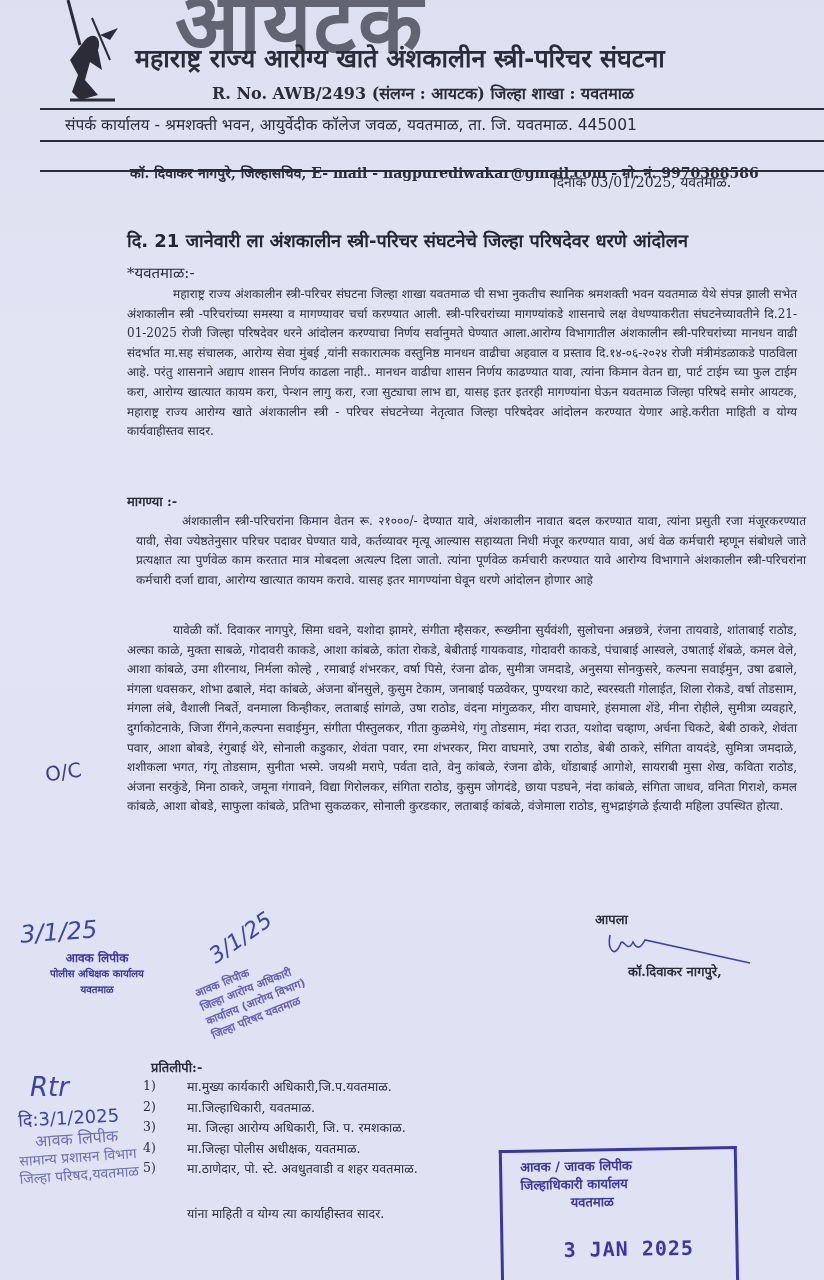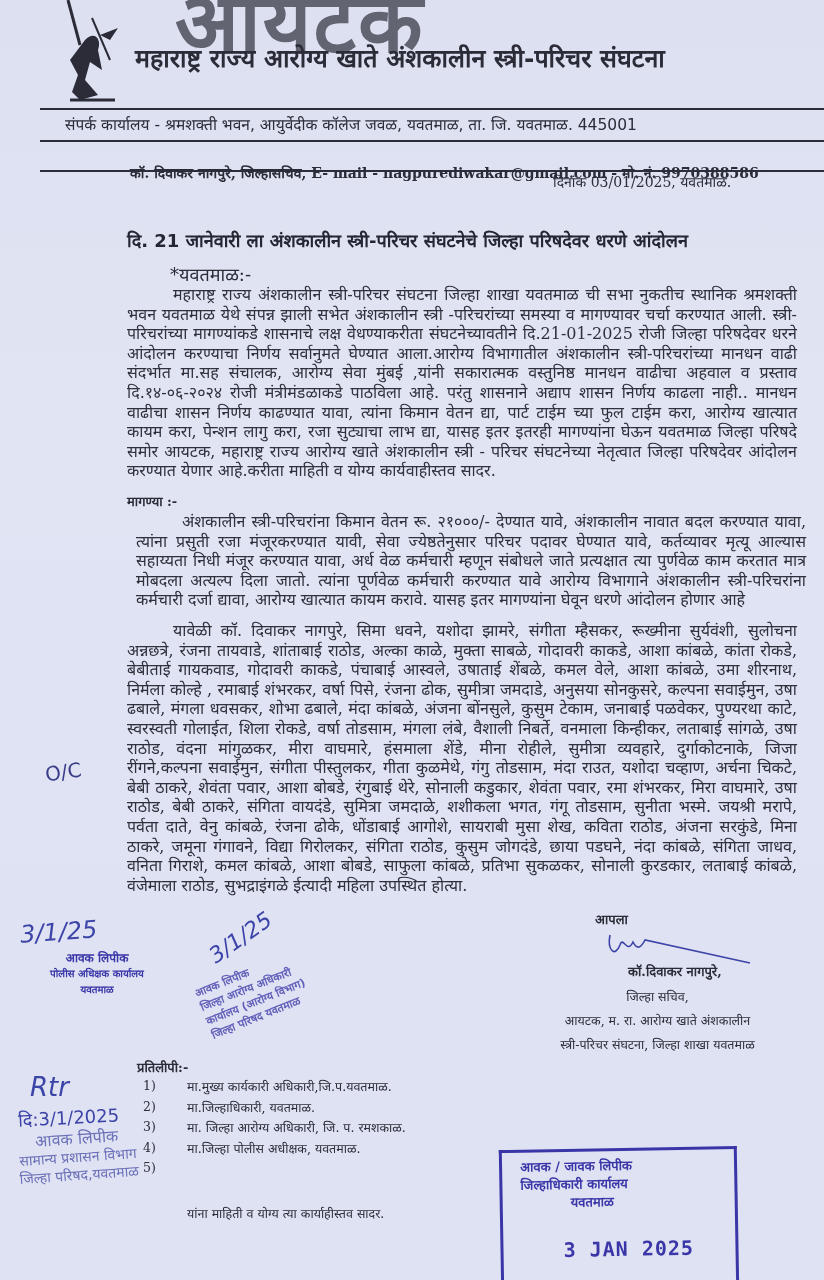--- a/index.html
+++ b/index.html
@@ -43,25 +43,25 @@
   .date {
     position:absolute; left:553px; top:172px;
     font-size:14px; color:#2b2c38; white-space:nowrap;
   }
   .title {
     position:absolute; left:127px; top:228px;
     font-family:"DejaVu Sans", sans-serif; font-size:18px; font-weight:bold;
     color:#252633; white-space:nowrap;
   }
   .place {
-    position:absolute; left:127px; top:262px; font-size:18px; color:#2b2c38;margin-left:43px;
+    position:absolute; left:127px; top:262px; font-size:15px; color:#2b2c38;
   }
   .body-text {
     position:absolute; left:127px; width:670px;
-    font-size:16px; line-height:19.6px; color:#2f303c;
+    font-size:12px; line-height:19.6px; color:#2f303c;
     text-align:justify;
   }
   .body-text .indent { display:inline-block; width:46px; }
   .section-head {
     position:absolute; left:127px; top:492px;
     font-size:13px; font-weight:bold; color:#2b2c38;
   }
   .oc {
     position:absolute; left:45px; top:760px;
     font-family:"DejaVu Sans", sans-serif; font-size:20px; color:#3a3d8a;
@@ -70,21 +70,21 @@
   .stamp-text { position:absolute; font-family:"DejaVu Sans", sans-serif; color:#3a36a8; font-weight:bold; }
   .sig { position:absolute; color:#3c44a8; font-family:"DejaVu Sans", sans-serif; }
   .closing { position:absolute; left:595px; top:910px; font-size:13px; font-weight:bold; color:#2b2c38; }
   .signer {
     position:absolute; left:588px; top:962px; font-size:13px; font-weight:bold; color:#2b2c38;margin-left:40px;
   }
   .signer-role {
     position:absolute; left:535px; top:985px; width:245px;
     font-size:12.5px; line-height:24px; text-align:center; color:#2b2c38;
   }
-  .cc-head { position:absolute; left:137px; top:1058px; font-size:13px; font-weight:bold; color:#2b2c38; }
+  .cc-head { position:absolute; left:151px; top:1058px; font-size:13px; font-weight:bold; color:#2b2c38; }
   .cc-list { position:absolute; left:143px; top:1078px; font-size:12.5px; color:#2b2c38; }
   .cc-row { height:20.5px; display:flex; }
   .cc-num { width:44px; }
   .cc-footer { position:absolute; left:187px; top:1205px; font-size:12.5px; color:#2b2c38; }
   .recv-stamp {
     position:absolute; left:500px; top:1148px; width:232px; height:140px;
     border-left:3px solid #3a36a8; border-top:3px solid #3a36a8; border-right:3px solid #3a36a8;
     transform:rotate(-1deg);
   }
 </style>
@@ -95,20 +95,21 @@
 
   <div class="masthead">आयटक</div>
   <svg class="logo" viewBox="0 0 95 105">
     <line x1="28" y1="0" x2="40" y2="45" stroke="#2b2c38" stroke-width="3"></line>
     <path d="M45 40 C55 30 62 40 58 50 L62 70 L50 62 L45 80 L58 95 L40 100 L32 92 L38 75 L30 60 Z" fill="#2b2c38"></path>
     <path d="M60 35 L78 28 L70 40 Z" fill="#2b2c38"></path>
     <line x1="52" y1="18" x2="70" y2="60" stroke="#2b2c38" stroke-width="2"></line>
     <line x1="30" y1="100" x2="75" y2="100" stroke="#2b2c38" stroke-width="3"></line>
   </svg>
   <div class="org-name">महाराष्ट्र राज्य आरोग्य खाते  अंशकालीन स्त्री-परिचर संघटना</div>
+  <div class="regno">R. No. AWB/2493 (संलग्न : आयटक) जिल्हा शाखा : यवतमाळ</div>
   <div class="rule" style="left:40px; top:108px; width:784px;"></div>
   <div class="address">संपर्क कार्यालय - श्रमशक्ती भवन, आयुर्वेदीक कॉलेज जवळ, यवतमाळ, ता. जि. यवतमाळ. 445001</div>
   <div class="rule" style="left:40px; top:140px; width:784px;"></div>
   <div class="contact">कॉ. दिवाकर नागपुरे, जिल्हासचिव, E- mail - nagpurediwakar@gmail.com  - मो. नं. 9970388586</div>
   <div class="rule" style="left:40px; top:170px; width:784px;"></div>
   <div class="date">दिनांक 03/01/2025, यवतमाळ.</div>
 
   <div class="title">दि. 21 जानेवारी ला अंशकालीन स्त्री-परिचर संघटनेचे जिल्हा परिषदेवर धरणे आंदोलन</div>
   <div class="place">*यवतमाळ:-</div>
 
@@ -141,25 +142,20 @@
     <div>जिल्हा आरोग्य अधिकारी</div>
     <div>कार्यालय (आरोग्य विभाग)</div>
     <div>जिल्हा परिषद यवतमाळ</div>
   </div>
 
   <div class="closing">आपला</div>
   <svg style="position:absolute; left:605px; top:930px; width:150px; height:35px;" viewBox="0 0 150 35">
     <path d="M5 5 C2 20 10 28 15 15 C18 5 22 25 28 12 C32 20 36 18 40 10 L145 33" fill="none" stroke="#3c44a8" stroke-width="1.6"></path>
   </svg>
   <div class="signer">कॉ.दिवाकर नागपुरे,</div>
-  <div class="signer-role">
-    <div>जिल्हा सचिव,</div>
-    <div>आयटक, म. रा. आरोग्य खाते अंशकालीन</div>
-    <div>स्त्री-परिचर संघटना, जिल्हा शाखा यवतमाळ</div>
-  </div>
 
   <div class="cc-head">प्रतिलीपी:-</div>
   <div class="cc-list">
     <div class="cc-row">
         <span class="cc-num">1)</span>
         <span>मा.मुख्य कार्यकारी अधिकारी,जि.प.यवतमाळ.</span>
       </div>
     <div class="cc-row">
         <span class="cc-num">2)</span>
         <span>मा.जिल्हाधिकारी, यवतमाळ.</span>
@@ -167,20 +163,21 @@
     <div class="cc-row">
         <span class="cc-num">3)</span>
         <span>मा. जिल्हा आरोग्य अधिकारी, जि. प. रमशकाळ.</span>
       </div>
     <div class="cc-row">
         <span class="cc-num">4)</span>
         <span>मा.जिल्हा पोलीस अधीक्षक, यवतमाळ.</span>
       </div>
     <div class="cc-row">
         <span class="cc-num">5)</span>
+        <span>मा.ठाणेदार, पो. स्टे. अवधुतवाडी व शहर यवतमाळ.</span>
       </div>
   </div>
   <div class="cc-footer">यांना माहिती व योग्य त्या कार्याहीस्तव सादर.</div>
 
   <div class="sig" style="left:30px; top:1072px; font-size:26px; font-style:italic;">Rtr</div>
   <div class="sig" style="left:18px; top:1105px; font-size:18px; transform:rotate(-3deg);">दि:3/1/2025</div>
   <div class="stamp-text" style="left:8px; top:1130px; width:140px; font-size:14px; line-height:18px; text-align:center; font-weight:normal; color:#6a6fb8; transform:rotate(-4deg);">
     <div style="font-size:16px;">आवक लिपीक</div>
     <div>सामान्य प्रशासन विभाग</div>
     <div>जिल्हा परिषद,यवतमाळ</div>

